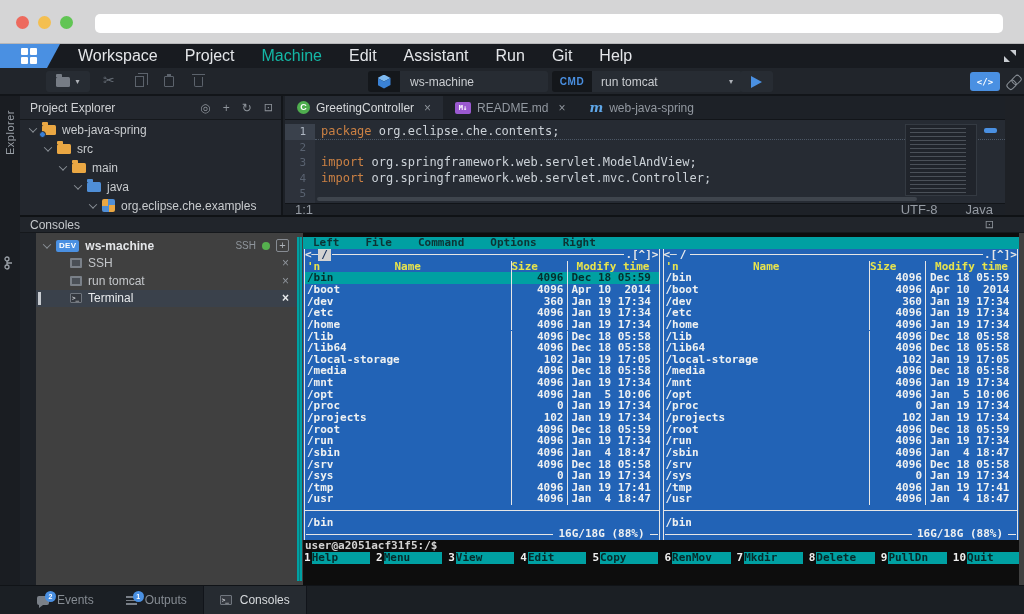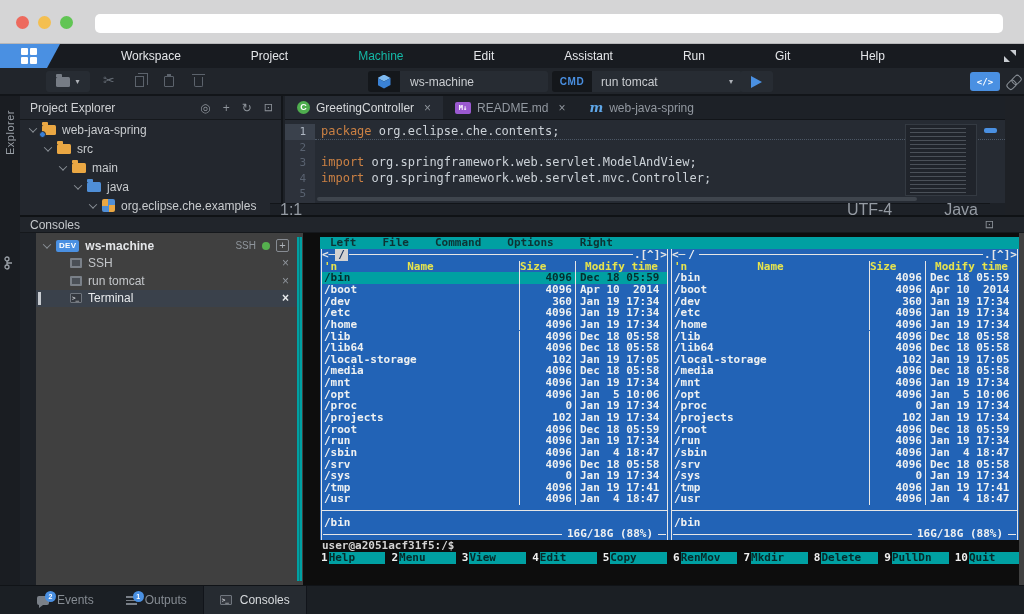--- a/index.html
+++ b/index.html
@@ -18,21 +18,21 @@
     background:#fff;outline:none;font:12px "Liberation Sans",sans-serif;padding:0 8px;color:#333;}
 
   
   .menubar{left:0;top:44px;width:1024px;height:24px;background:#181b20;display:flex;align-items:center;}
   .logo{position:absolute;left:0;top:0;width:60px;height:24px;background:var(--accent);
     clip-path:polygon(0 0,100% 0,calc(100% - 13px) 100%,0 100%);}
   .logo-grid{position:absolute;left:21px;top:4px;width:16px;height:16px;display:grid;
     grid-template-columns:7px 7px;grid-template-rows:7px 7px;gap:2px;}
   .logo-grid span{background:#fff;border-radius:1px;}
   .menu-items{display:flex;gap:27px;padding-left:78px;}
-  .menu-item{font-size:12px;color:#e4e6e9;cursor:default;margin-left:43px;}
+  .menu-item{font-size:16px;color:#e4e6e9;cursor:default;}
   .menu-item.disabled{color:#14b8a6;}
   .ic-expand{position:absolute;right:8px;top:6px;width:12px;height:12px;}
   .ic-expand::before{content:"";position:absolute;right:0;top:0;border-top:6px solid #c9cdd2;border-left:6px solid transparent;}
   .ic-expand::after{content:"";position:absolute;left:0;bottom:0;border-bottom:6px solid #c9cdd2;border-right:6px solid transparent;}
 
   
   .toolbar{left:0;top:68px;width:1024px;height:28px;background:#21252b;border-bottom:2px solid #121519;}
   .tbtn{position:absolute;display:flex;align-items:center;justify-content:center;border-radius:3px;}
   .btn-newproject{left:46px;top:3px;width:44px;height:21px;background:#272c33;gap:5px;}
   .folder{width:14px;height:10px;background:var(--folder-yellow);border-radius:1.5px;position:relative;display:inline-block;flex:none;}
@@ -102,22 +102,22 @@
   .code-line.current .ln{background:#3a414c;color:#aeb6c2;}
   .codetxt{flex:1;font:12px "DejaVu Sans Mono",monospace;padding-left:6px;white-space:pre;height:100%;line-height:15.5px;}
   .code-line.current .codetxt{border-bottom:1px dotted #4d5866;}
   .seg-keyword{color:var(--keyword-orange);}
   .seg-plain{color:#ccd2d8;}
   .minimap{position:absolute;right:28px;top:4px;width:72px;height:72px;background:#20242b;border:1px solid #343a42;
     background-image:repeating-linear-gradient(180deg,#4a5058 0 1px,transparent 1px 4px);
     background-size:80% 100%;background-repeat:no-repeat;background-position:4px 3px;}
   .vthumb{position:absolute;right:8px;top:8px;width:13px;height:5px;border-radius:2px;background:var(--accent);}
   .hscroll{position:absolute;left:32px;bottom:2px;width:600px;height:4px;border-radius:2px;background:#3f454d;}
-  .edstatus{left:270px;top:203px;width:720px;height:12px;background:#1d2127;border-top:1px solid #121519;
-    display:flex;align-items:center;font-size:16px;color:#959ba3;gap:24px;}
+  .edstatus{left:285px;top:203px;width:720px;height:12px;background:#1d2127;border-top:1px solid #121519;
+    display:flex;align-items:center;font-size:13px;color:#959ba3;}
   .edstatus .cursorpos{margin-left:10px;flex:1;}
   .edstatus .enc{margin-right:28px;}
   .edstatus .lang{margin-right:12px;}
   .rightstrip{left:1005px;top:96px;width:19px;height:489px;background:#1e2126;}
 
   
   .cheader{left:0;top:215px;width:1024px;height:18px;background:#21252b;border-top:2px solid #0f1215;
     border-bottom:1px solid #15181c;display:flex;align-items:center;z-index:2;}
   .cheader-title{font-size:12px;color:#c6c9cc;padding-left:30px;flex:1;}
   .cheader-ic{color:#8f959c;font-size:11px;margin-right:30px;line-height:1;}
@@ -139,21 +139,21 @@
   .ic-console::before{content:"";position:absolute;inset:2px;background:#4a4f56;}
   .ic-term{width:12px;height:10px;background:#34383f;border:1px solid #70767e;border-radius:1px;position:relative;flex:none;}
   .ic-term::before{content:">_";position:absolute;left:1px;top:0;color:#cfd2d6;font:bold 6px/8px "DejaVu Sans Mono",monospace;}
   .close-x{color:#8f959c;font-size:12px;}
   .crow.child.active .close-x{color:#e8eaec;font-weight:bold;}
   .termscroll{position:absolute;left:261px;top:4px;width:5px;height:344px;background:var(--mc-teal);}
   .termscroll::after{content:"";position:absolute;left:2px;top:0;bottom:0;width:1px;background:#067a7c;}
 
   
   .terminal{position:absolute;left:267px;top:0;width:716px;height:352px;background:#0d0d0d;padding-top:4px;
-    font:bold 11px/11.6px "DejaVu Sans Mono",monospace;color:#d6d6d6;padding-left:17px;}
+    font:bold 11px/11.6px "DejaVu Sans Mono",monospace;color:#d6d6d6;}
   .mc-menu{height:12px;background:var(--mc-teal);color:#0d3334;display:flex;}
   .mc-menu-item{margin-left:26px;}
   .mc-menu-item:first-child{margin-left:10px;}
   .mc-panels{display:flex;gap:3px;background:var(--mc-blue);padding:0 1px;}
   .mc-panel{flex:1;display:flex;flex-direction:column;border-left:1px solid #e6e6e6;border-right:1px solid #e6e6e6;
     color:#eff1f1;overflow:hidden;}
   .mcrow{height:11.65px;display:flex;align-items:center;white-space:pre;overflow:hidden;}
   .t-edge,.t-corner{color:#e6e6e6;}
   .t-line{flex:1;height:1px;background:#e6e6e6;margin:0 1px;}
   .t-line.short{flex:none;width:8px;}
@@ -345,21 +345,21 @@
           <span class="codetxt"></span>
         </div>
       </div>
     <div class="minimap"></div>
     <div class="vthumb"></div>
     <div class="hscroll"></div>
   </div>
 
   <div class="abs edstatus">
     <span class="cursorpos">1:1</span>
-    <span class="enc">UTF-4</span>
+    <span class="enc">UTF-8</span>
     <span class="lang">Java</span>
   </div>
 
   <div class="abs rightstrip"></div>
 
   <div class="abs cheader">
     <span class="cheader-title">Consoles</span>
     <span class="cheader-ic">⊡</span>
   </div>
 

